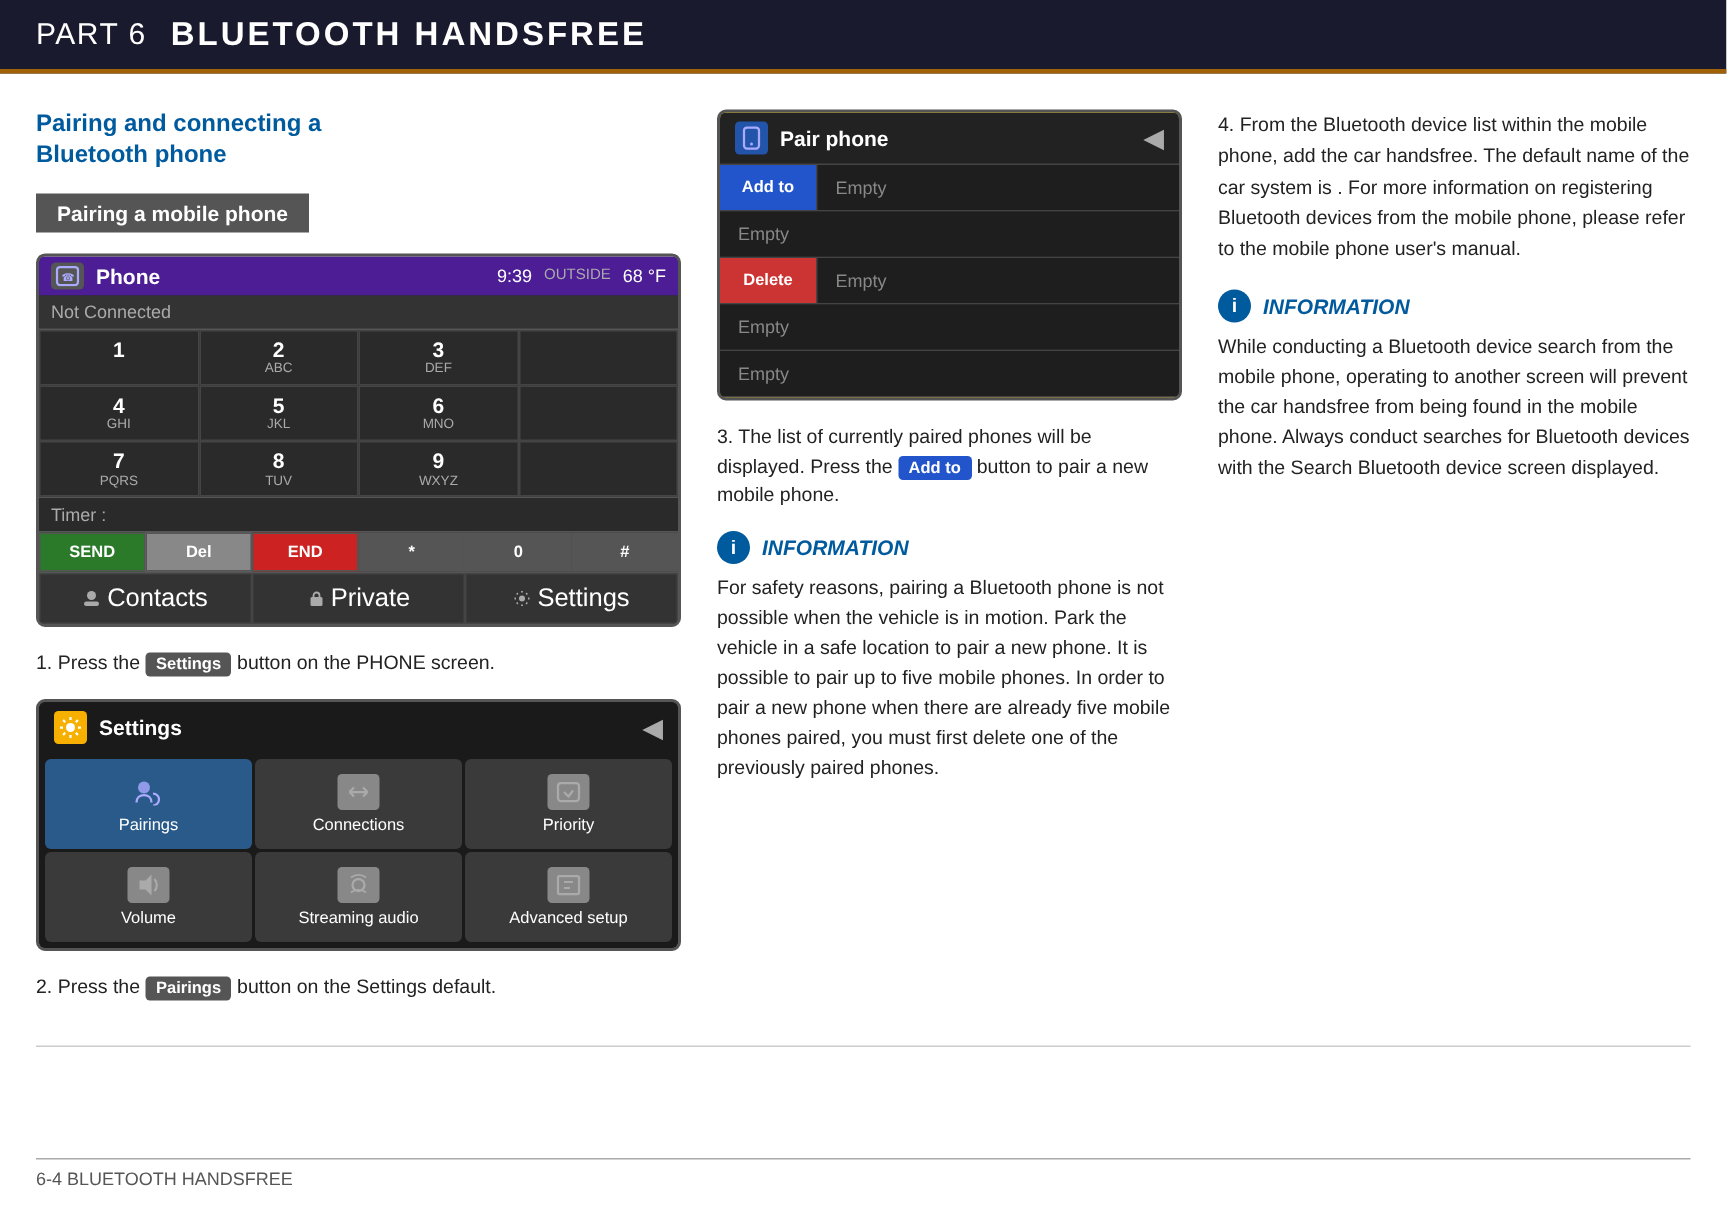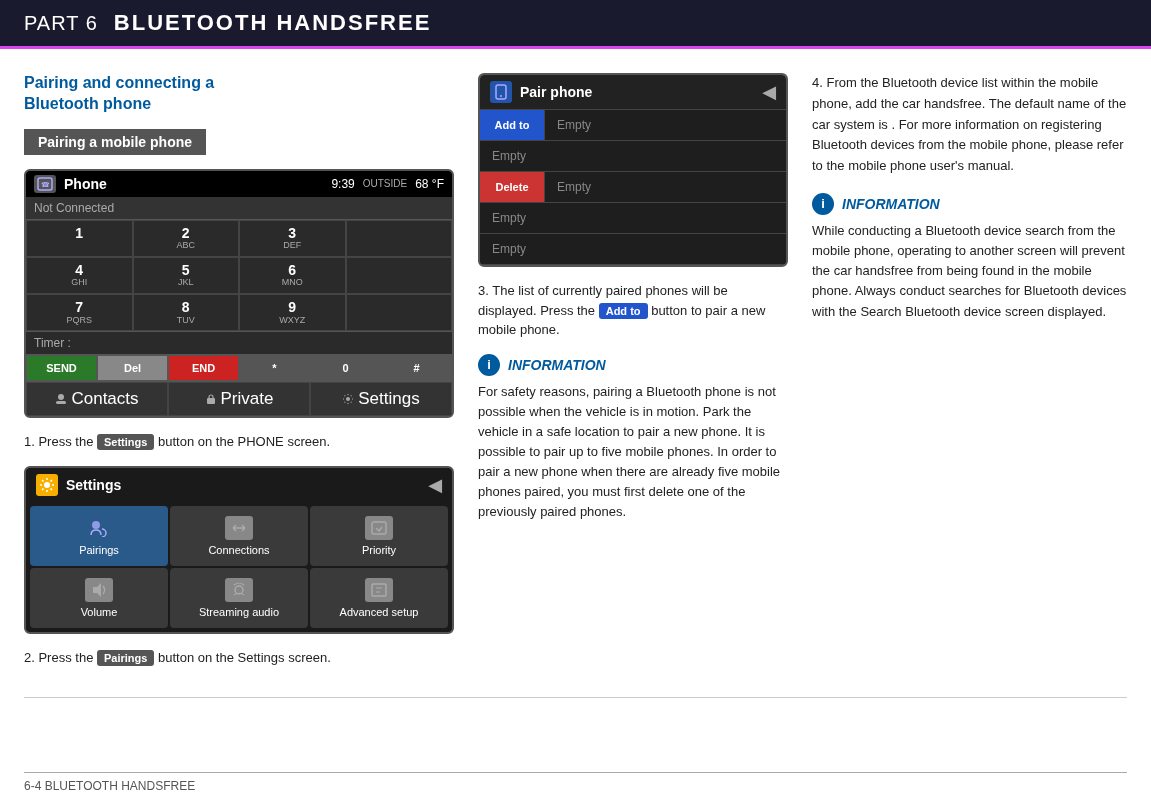--- a/index.html
+++ b/index.html
@@ -13,21 +13,21 @@
     }
 
     
     .page-header {
       background: #1a1a2e;
       color: #fff;
       padding: 10px 24px;
       display: flex;
       align-items: center;
       gap: 16px;
-      border-bottom: 3px solid #d946ef;
+      border-bottom: 3px solid #a16207;
     }
     .page-header .part-label {
       font-size: 20px;
       font-weight: normal;
       letter-spacing: 1px;
     }
     .page-header .section-title {
       font-size: 22px;
       font-weight: 900;
       letter-spacing: 2px;
@@ -72,21 +72,21 @@
       overflow: hidden;
       margin-bottom: 14px;
       background: #1a1a1a;
     }
 
     .phone-screen {
       background: #2a2a2a;
     }
 
     .phone-header {
-      background: #000000;
+      background: #4c1d95;
       display: flex;
       align-items: center;
       padding: 4px 8px;
       gap: 8px;
     }
     .phone-header-icon {
       width: 22px;
       height: 18px;
       background: #555;
       border-radius: 3px;
@@ -585,21 +585,21 @@
             <span>Advanced setup</span>
           </div>
         </div>
       </div>
     </div>
 
     
     <p class="step-text">
       <span>2. Press the</span>
       <span class="inline-badge pairings">Pairings</span>
-      <span>button on the Settings screen.</span>
+      <span>button on the Settings default.</span>
     </p>
 
   </div>
 
   <div class="mid-col">
 
     <div class="pair-screen">
       <div class="pair-header">
         <div class="pair-header-icon">
           <svg width="16" height="16" viewBox="0 0 16 16" fill="none">

